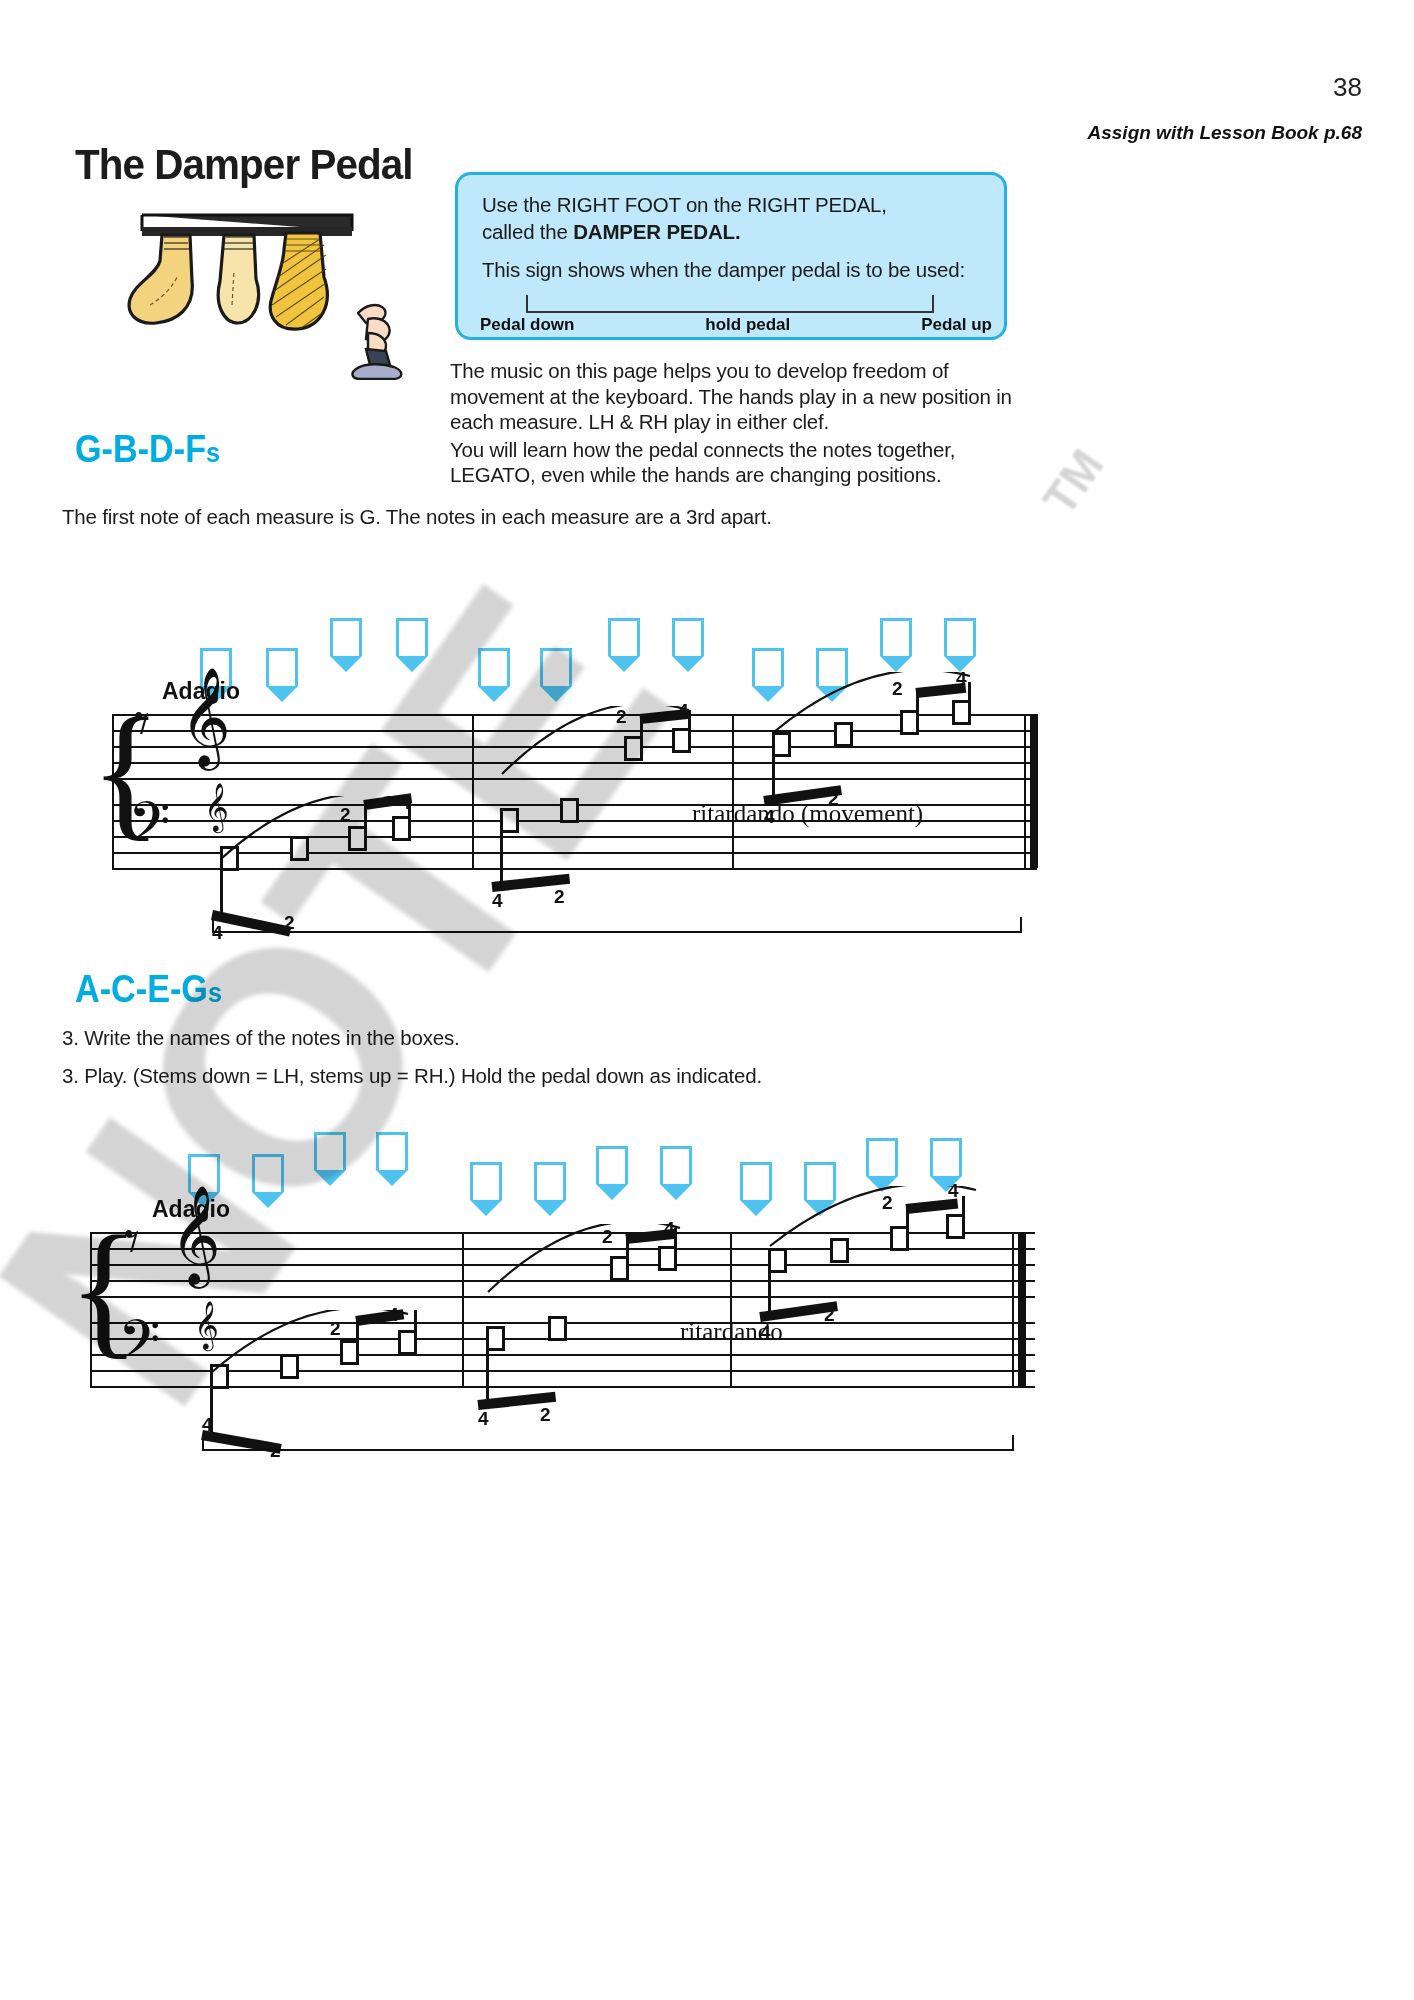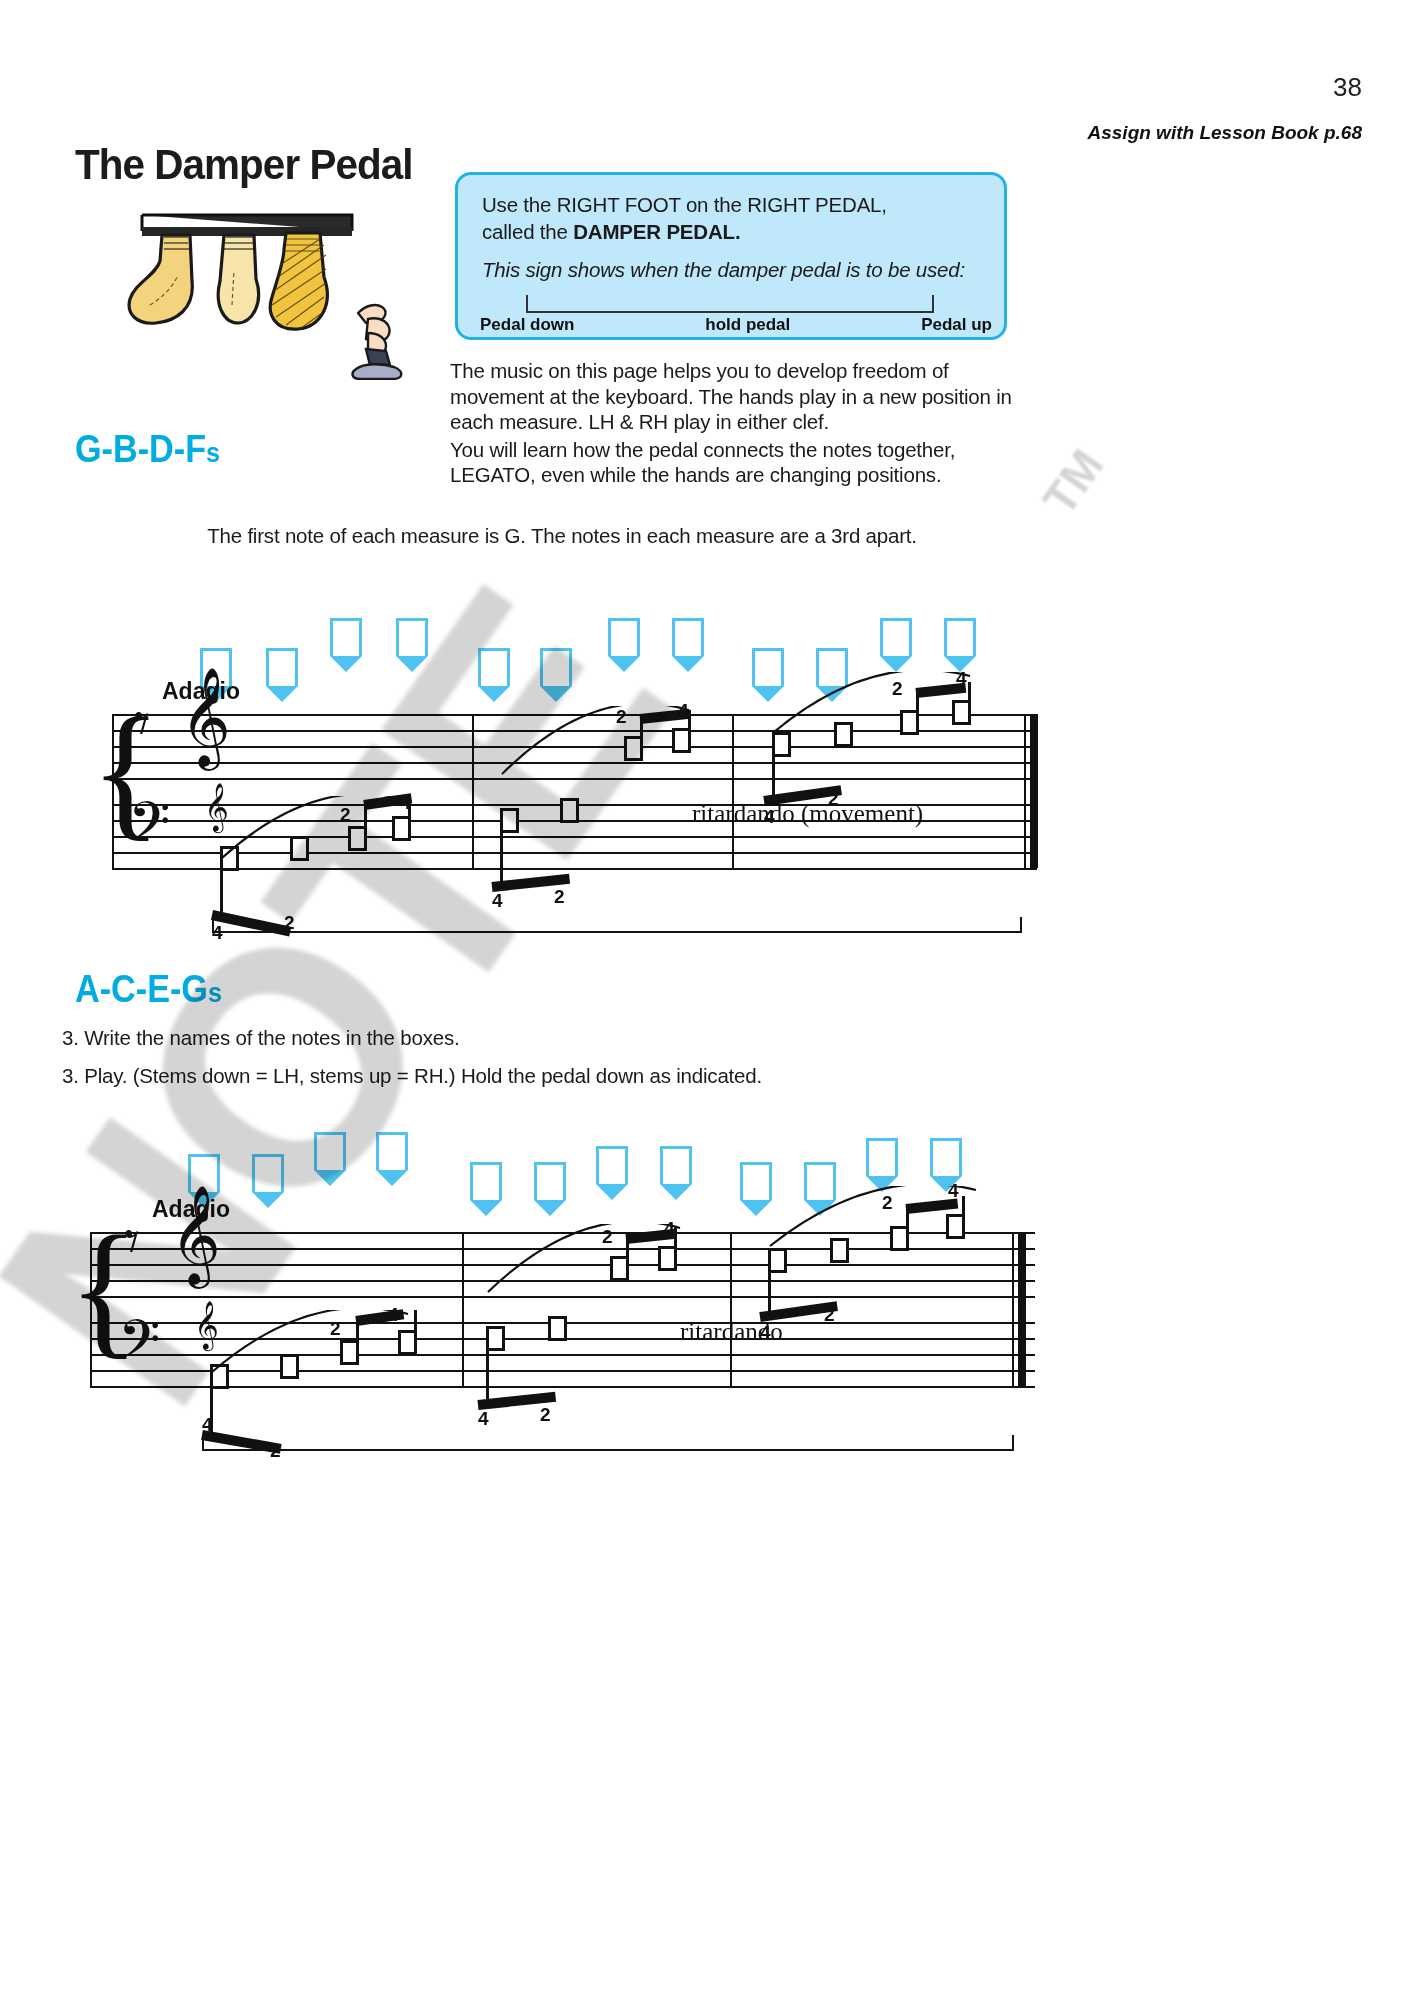--- a/index.html
+++ b/index.html
@@ -70,21 +70,21 @@
     border:3px solid #22b0e8;
     border-radius:16px;
     box-sizing:border-box;
   }
   .info-line{
     position:absolute;left:24px;font-size:20.5px;color:#1b1b1b;
     letter-spacing:-0.2px;
   }
   .l1{top:18px;}
   .l2{top:45px;}
-  .l3{top:83px;font-style:italic;}
+  .l3{top:83px;}
   .info-line b{font-weight:bold;}
 
   .pedal-sign{
     position:absolute;left:68px;top:118px;width:408px;height:20px;
   }
   .pedal-sign .bar{
     position:absolute;left:0;bottom:0;width:100%;height:2px;background:#333;
   }
   .pedal-sign .tick-l{position:absolute;left:0;bottom:0;width:2px;height:18px;background:#333;}
   .pedal-sign .tick-r{position:absolute;right:0;bottom:0;width:2px;height:18px;background:#333;}
@@ -113,21 +113,21 @@
     transform:scaleX(0.9);transform-origin:left center;
   }
   .section-heading .sharp{font-size:28px;}
   #sec1{left:75px;top:428px;}
   #sec2{left:75px;top:968px;}
 
   
   .ex-text{position:absolute;font-size:20.5px;color:#1b1b1b;letter-spacing:-0.2px;}
   .ex-text div{margin-bottom:14px;}
 
-  #ex1-text{left:62px;top:524px;width:1000px;text-align:center;}
+  #ex1-text{left:62px;top:505px;width:1000px;}
   #ex2-text{left:62px;top:1026px;width:1000px;}
 
   
   .boxrow{position:absolute;height:80px;}
   .ansbox{
     position:absolute;width:32px;
   }
   .ansbox .rect{
     width:32px;height:38px;
     border:3px solid #4fc3ef;

